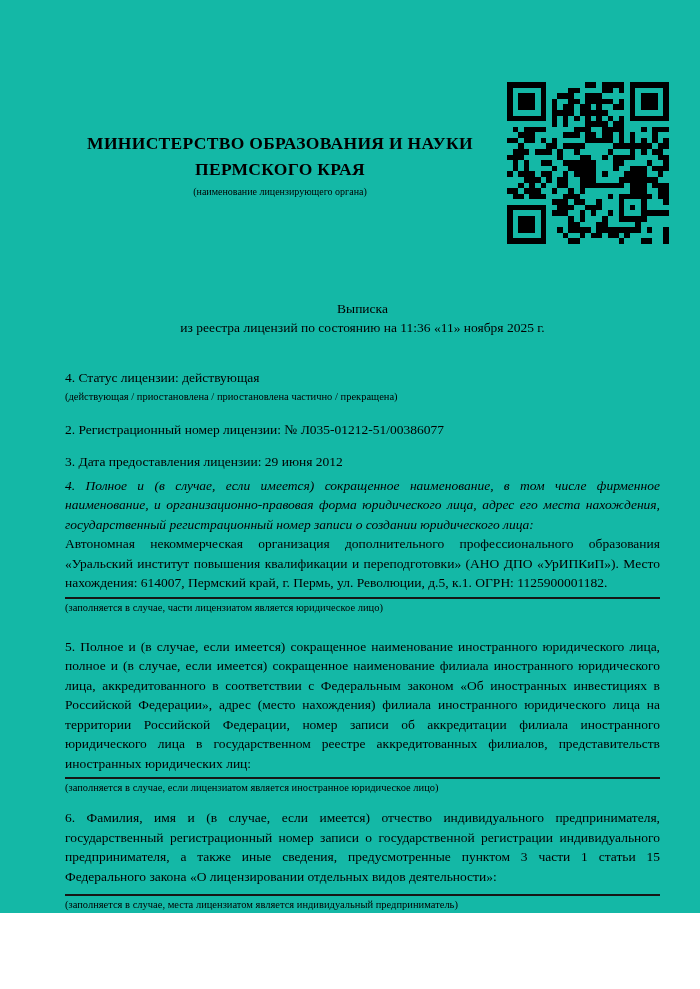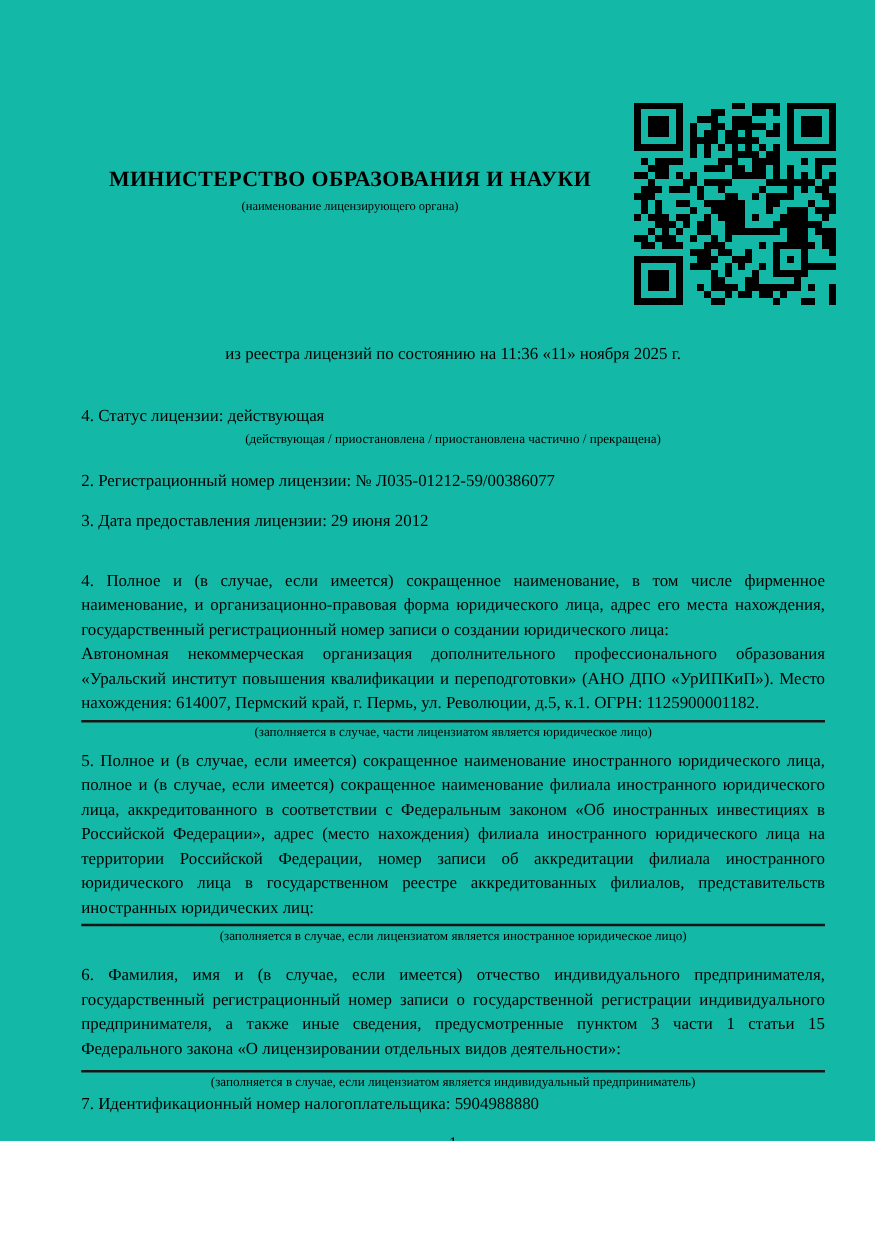--- a/index.html
+++ b/index.html
@@ -43,33 +43,33 @@
   }
   p { margin: 0; }
   .line, .para {
     font-size: 13.5px;
     line-height: 19.5px;
   }
   .para { text-align: justify; }
   .note {
     font-size: 10.5px;
     line-height: 13px;
-    text-align: center;
+    text-align: left;
     margin-top: 2px;
   }
   .rule {
     height: 0;
     border-top: 2px solid #161616;
     margin-top: 4px;
   }
   .mt-s1 { margin-top: 31px; }
   .mt-s2 { margin-top: 17px; }
   .mt-s3 { margin-top: 13px; }
-  .mt-s4 { margin-top: 28px; }
-  .mt-s5 { margin-top: 6px; }
+  .mt-s4 { margin-top: 4px; font-style: italic; }
+  .mt-s5 { margin-top: 23px; }
   .mt-s6 { margin-top: 14px; }
   .mt-s7 { }
   .rule-6 { margin-top: 8px; }
   .page-number {
     margin-top: 13px;
     text-align: center;
     font-size: 13px;
     line-height: 16px;
   }
   .qr {
@@ -512,45 +512,47 @@
       <rect x="20" y="28" width="1" height="1" fill="#000000"></rect>
       <rect x="24" y="28" width="1" height="1" fill="#000000"></rect>
       <rect x="25" y="28" width="1" height="1" fill="#000000"></rect>
       <rect x="28" y="28" width="1" height="1" fill="#000000"></rect>
     </svg>
 
   <div class="content">
 
     <div class="header-block">
       <div class="org-name">МИНИСТЕРСТВО ОБРАЗОВАНИЯ И НАУКИ</div>
+      <div class="org-name">ПЕРМСКОГО КРАЯ</div>
       <div class="org-note">(наименование лицензирующего органа)</div>
     </div>
 
     <div class="title-block">
+      <div>Выписка</div>
       <div>из реестра лицензий по состоянию на 11:36 «11» ноября 2025 г.</div>
     </div>
 
     <p class="line mt-s1">4. Статус лицензии: действующая</p>
     <div class="note">(действующая / приостановлена / приостановлена частично / прекращена)</div>
 
-    <p class="line mt-s2">2. Регистрационный номер лицензии: № Л035-01212-59/00386077</p>
+    <p class="line mt-s2">2. Регистрационный номер лицензии: № Л035-01212-51/00386077</p>
 
     <p class="line mt-s3">3. Дата предоставления лицензии: 29 июня 2012</p>
 
     <p class="para mt-s4">4. Полное и (в случае, если имеется) сокращенное наименование, в том числе фирменное наименование, и организационно-правовая форма юридического лица, адрес его места нахождения, государственный регистрационный номер записи о создании юридического лица:</p>
     <p class="para">Автономная некоммерческая организация дополнительного профессионального образования «Уральский институт повышения квалификации и переподготовки» (АНО ДПО «УрИПКиП»). Место нахождения: 614007, Пермский край, г. Пермь, ул. Революции, д.5, к.1. ОГРН: 1125900001182.</p>
     <div class="rule"></div>
     <div class="note">(заполняется в случае, части лицензиатом является юридическое лицо)</div>
 
     <p class="para mt-s5">5. Полное и (в случае, если имеется) сокращенное наименование иностранного юридического лица, полное и (в случае, если имеется) сокращенное наименование филиала иностранного юридического лица, аккредитованного в соответствии с Федеральным законом «Об иностранных инвестициях в Российской Федерации», адрес (место нахождения) филиала иностранного юридического лица на территории Российской Федерации, номер записи об аккредитации филиала иностранного юридического лица в государственном реестре аккредитованных филиалов, представительств иностранных юридических лиц:</p>
     <div class="rule"></div>
     <div class="note">(заполняется в случае, если лицензиатом является иностранное юридическое лицо)</div>
 
     <p class="para mt-s6">6. Фамилия, имя и (в случае, если имеется) отчество индивидуального предпринимателя, государственный регистрационный номер записи о государственной регистрации индивидуального предпринимателя, а также иные сведения, предусмотренные пунктом 3 части 1 статьи 15 Федерального закона «О лицензировании отдельных видов деятельности»:</p>
     <div class="rule rule-6"></div>
-    <div class="note">(заполняется в случае, если лицензиатом является индивидуальный предприниматель)</div>
+    <div class="note">(заполняется в случае, места лицензиатом является индивидуальный предприниматель)</div>
 
     <p class="line mt-s7">7. Идентификационный номер налогоплательщика: 5904988880</p>
 
     <div class="page-number">1</div>
 
   </div>
 </div>
 
 </body></html>

